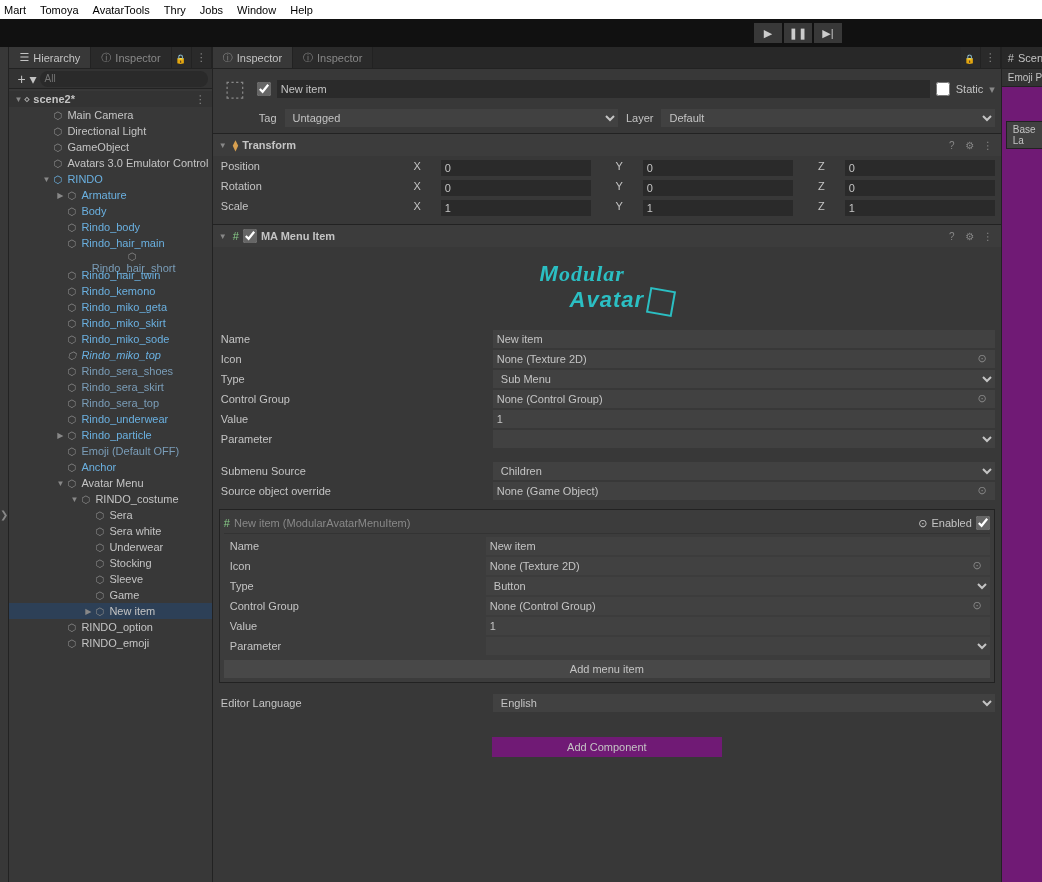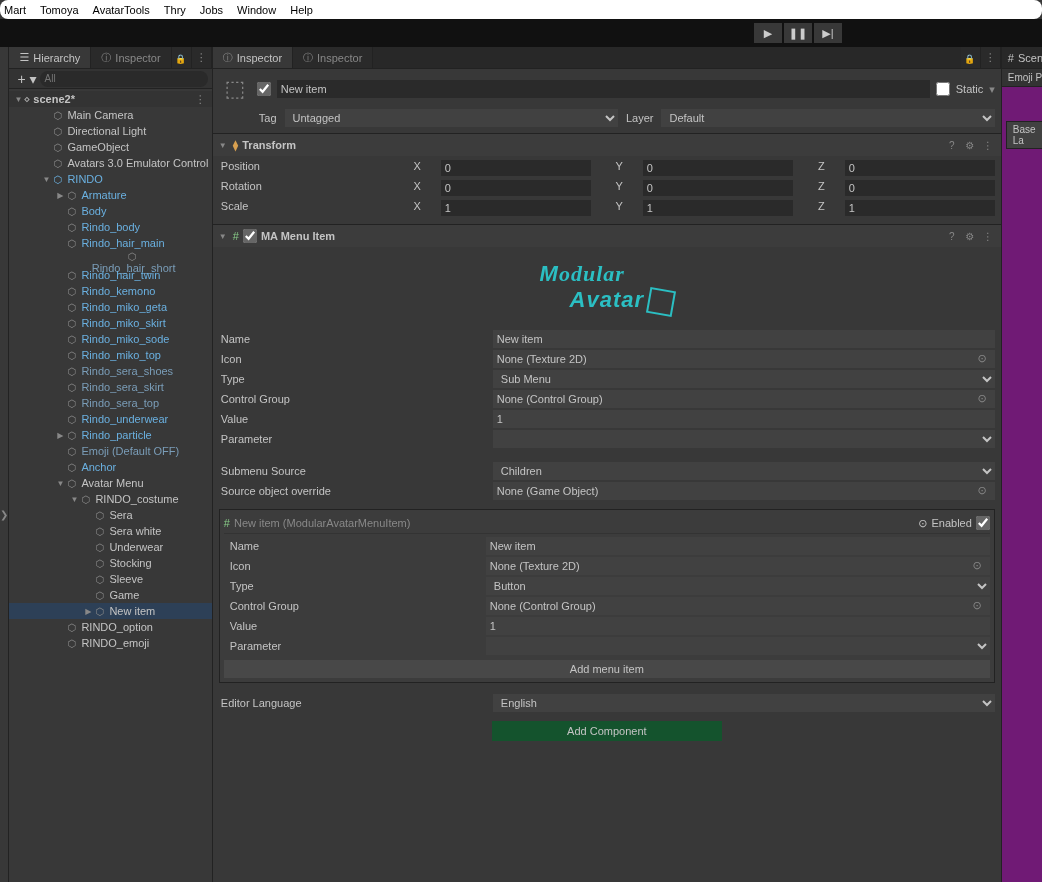--- a/index.html
+++ b/index.html
@@ -1,18 +1,18 @@
 <!DOCTYPE html>
 <html><head>
 <meta charset="utf-8">
 <style>
   * { box-sizing: border-box; margin: 0; padding: 0; font-family: Arial, sans-serif; }
   body { background: #383838; color: #c4c4c4; font-size: 11px; width: 1042px; height: 882px; overflow: hidden; }
   
-  .menubar { background: #fff; color: #000; height: 19px; display: flex; align-items: center; padding: 0 4px; gap: 14px; font-size: 11px; border-radius: 8px; }
+  .menubar { background: #fff; color: #000; height: 19px; display: flex; align-items: center; padding: 0 4px; gap: 14px; font-size: 11px; }
   .menubar span { cursor: default; }
   
   .toolbar-black { background: #111; height: 28px; display: flex; justify-content: flex-end; align-items: center; padding-right: 200px; gap: 2px; }
   .tb-button { background: #383838; width: 28px; height: 20px; display: flex; align-items: center; justify-content: center; color: #ccc; }
   
   .main { display: flex; height: calc(100% - 47px); background: #383838; }
   
   .left-strip { width: 32px; background: #383838; border-right: 1px solid #222; display:flex; align-items:center; justify-content:flex-end; padding-top:100px; }
   .left-strip .chev { color:#888; font-size:10px;}
   
@@ -68,21 +68,21 @@
   .field-row .finput.obj { display:flex; align-items:center; justify-content:space-between;}
   .field-row .finput.obj .dot { color:#888; padding-right:4px;}
   
   .nested-box { margin-top:8px; border:1px solid #222; background:#3c3c3c; padding:4px; }
   .nested-head { display:flex; align-items:center; height:20px; font-size:11px; gap:4px; border-bottom:1px solid #333; margin-bottom:2px;}
   .nested-head .ntitle { flex:1; color:#888;}
   .nested-head .enlabel { color:#c4c4c4;}
   .nested-box .field-row .flabel { width:258px; padding-left:6px;}
   
   .add-menu-btn { width:100%; height:18px; background:#484848; color:#c4c4c4; border:none; margin-top:4px; font-size:11px;}
-  .add-comp-btn { display:block; margin:4px auto; width:230px; height:20px; background:#14532d; color:#c4c4c4; border:none; font-size:11px;}
+  .add-comp-btn { display:block; margin:20px auto; width:230px; height:20px; background:#701a75; color:#c4c4c4; border:none; font-size:11px;}
   
   .right-strip { width:64px; background:#383838; display:flex; flex-direction:column;}
   .right-tab { height:22px; background:#282828; display:flex; align-items:center; padding:0 6px; gap:4px; font-size:11px; border-bottom:1px solid #222;}
   .right-tab2 { height:18px; background:#333; display:flex; align-items:center; padding:0 6px; font-size:10px; border-bottom:1px solid #222;}
   .right-body { flex:1; background:#701a75; padding:4px;}
   .base-label { background:#414141; padding:2px 6px; font-size:10px; margin-top:30px; border:1px solid #222;}
   
   .chk { width:14px; height:14px; accent-color:#666;}
   .lock-icon::before { content:"🔒"; font-size:9px; color:#888;}
   .dots-icon::before { content:"⋮"; color:#888;}
@@ -208,21 +208,21 @@
         <div class="tree-row" style="padding-left: 46px;">
           <span class="fold"></span>
           <span class="cube"></span>
           <span class="label prefab">Rindo_miko_skirt</span>
         </div>
         <div class="tree-row" style="padding-left: 46px;">
           <span class="fold"></span>
           <span class="cube"></span>
           <span class="label prefab">Rindo_miko_sode</span>
         </div>
-        <div class="tree-row" style="padding-left: 46px;">
+        <div class="tree-row" style="padding-left: 46px; font-style: italic;">
           <span class="fold"></span>
           <span class="cube"></span>
           <span class="label prefab">Rindo_miko_top</span>
         </div>
         <div class="tree-row" style="padding-left: 46px;">
           <span class="fold"></span>
           <span class="cube"></span>
           <span class="label prefab-override">Rindo_sera_shoes</span>
         </div>
         <div class="tree-row" style="padding-left: 46px;">

